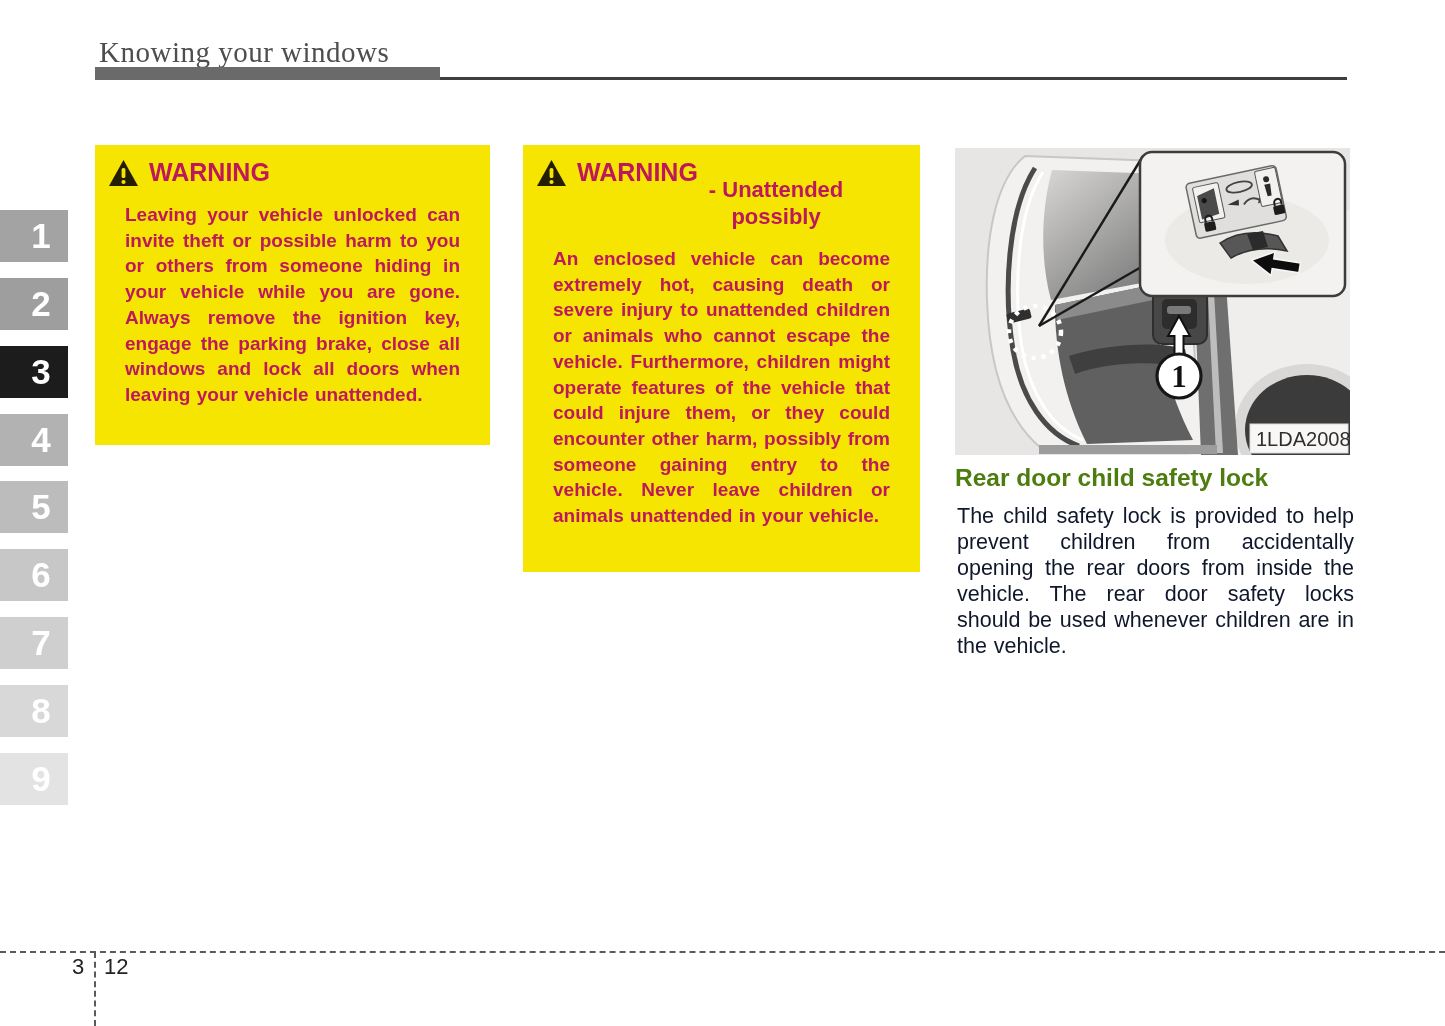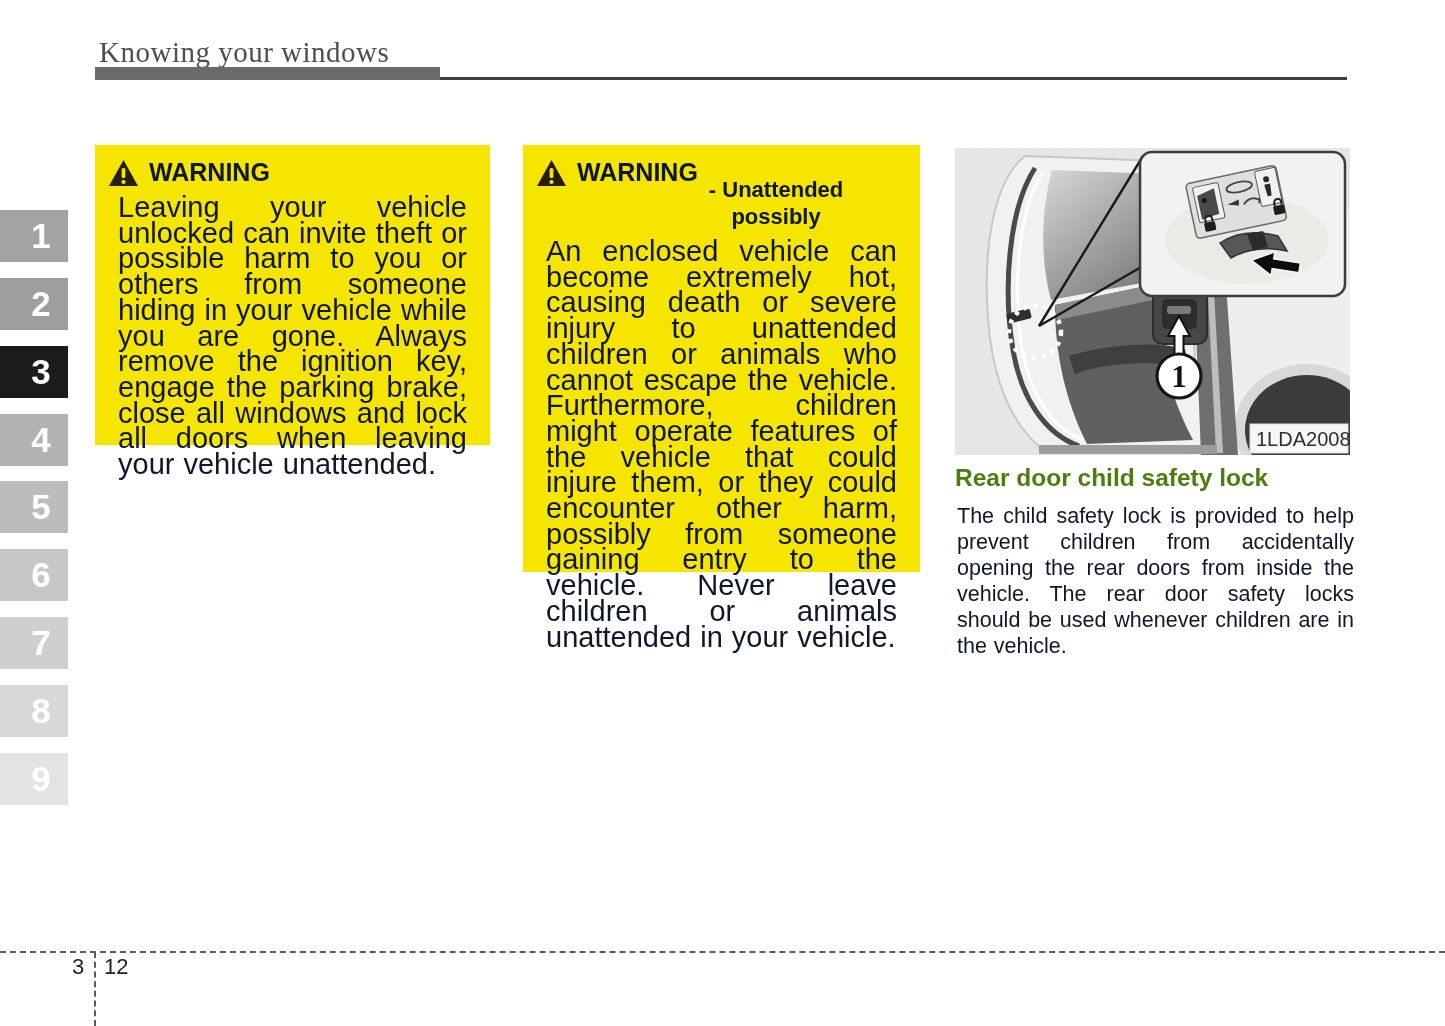--- a/index.html
+++ b/index.html
@@ -27,36 +27,36 @@
     padding-left:14px; box-sizing:border-box;
     color:#ffffff; font-weight:bold; font-size:35px;
   }
   .t1{top:210px} .t2{top:278px} .t3{top:346px} .t4{top:414px} .t5{top:481px}
   .t6{top:549px} .t7{top:617px} .t8{top:685px} .t9{top:753px}
 
   
   .warning-box {
     position:absolute; box-sizing:border-box;
     padding:12px 14px 10px 14px;
-    color:#0f172a;
+    color:#be185d;
   }
   .box1 { left:95px;  top:145px; width:395px; height:300px; }
   .box2 { left:523px; top:145px; width:397px; height:427px; }
   .warn-head {
     display:flex; align-items:flex-start; gap:11px;
     font-weight:bold; font-size:25px; line-height:28px;
     margin:1px 0 8px 0;
   }
   .warn-head .tri { flex:0 0 auto; margin-top:2px; }
   .warn-sub {
     display:inline-flex; flex-direction:column; align-items:center;
     font-size:22px; line-height:27px; margin-top:18px; font-weight:bold;
   }
   .warning-box p {
-    margin:9px; font-weight:normal; font-size:29px; line-height:25.7px;
+    margin:16px; font-weight:bold; font-size:19px; line-height:25.7px;
     text-align:justify; text-align-last:left;
     hyphens:manual; word-spacing:1px;
   }
 
   
   .figure { position:absolute; left:955px; top:148px; width:395px; height:307px; }
 
   
   .section-heading {
     position:absolute; left:955px; top:464px; width:398px;

